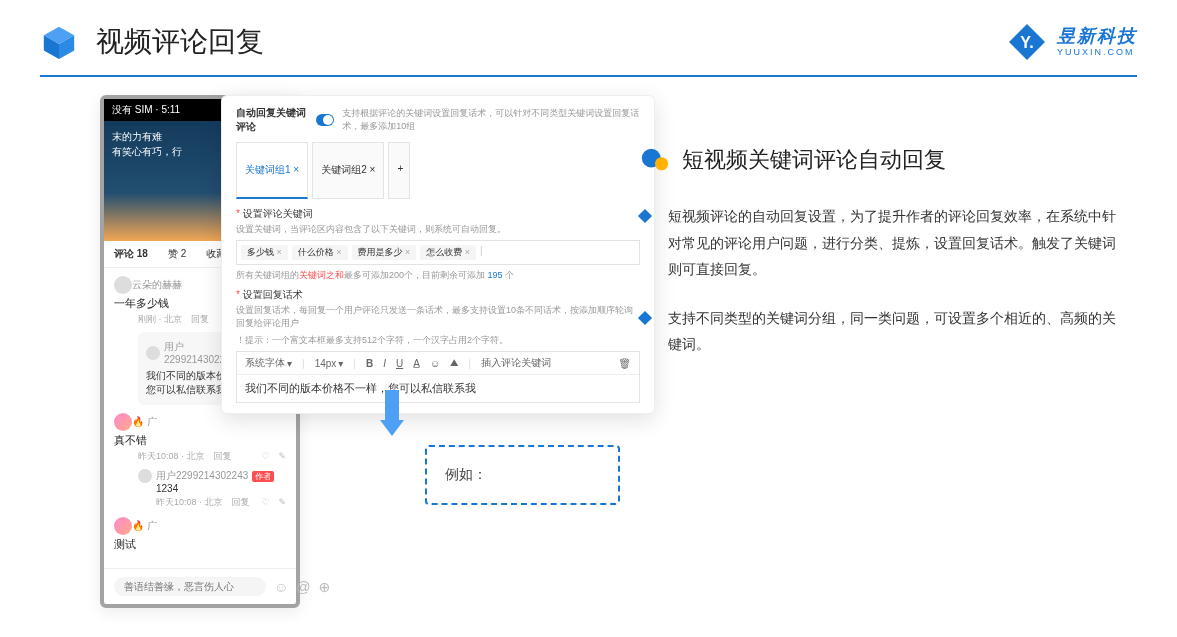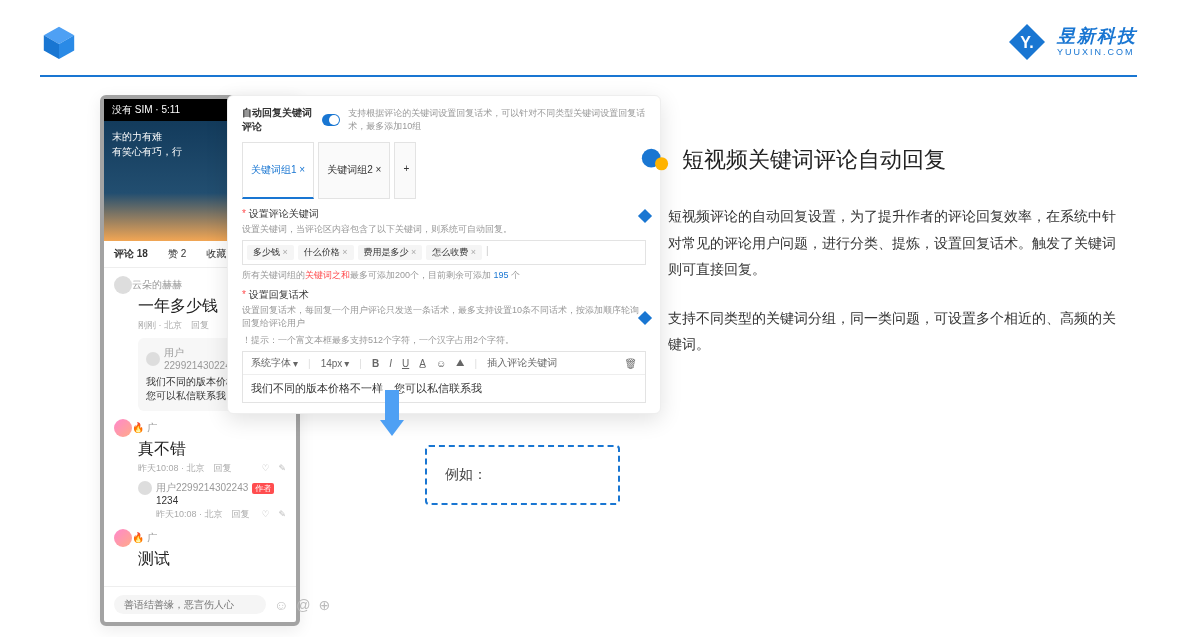--- a/index.html
+++ b/index.html
@@ -22,31 +22,31 @@
 .phone{position:absolute;top:0;left:0;width:200px;background:#fff;border:4px solid #a3a3a3;border-radius:6px;box-shadow:0 4px 16px rgba(0,0,0,.08);font-size:10px;color:#333}
 .ph-top{background:#000;color:#fff;padding:4px 8px}
 .ph-img{height:120px;background:linear-gradient(180deg,#133b5c 0%,#224e70 60%,#f2a654 100%);padding:8px;color:#fff;font-size:10px;line-height:1.5}
 .ph-tabs{display:flex;gap:20px;padding:6px 10px;border-bottom:1px solid #eee}
 .ph-tabs .on{font-weight:700}
 .pc{padding:8px 10px}
 .cm{margin-bottom:8px}
 .cm-h{display:flex;align-items:center;gap:0}
 .av{width:18px;height:18px;border-radius:50%;background:#ddd;flex:none}
 .cm-n{color:#999}
-.cm-t{margin-left:24px;color:#222;font-size:16px;margin-top:2px}
+.cm-t{color:#222;font-size:11px;margin-top:2px}
 .cm-m{margin-left:24px;color:#aaa;font-size:9px;margin-top:2px;display:flex;justify-content:space-between;align-items:center}
 .hicon{color:#bbb}
 .reply-bubble{margin-left:24px;background:#f7f7f7;border-radius:6px;padding:8px;margin-top:6px}
 .rb-h{display:flex;align-items:center;gap:4px}
 .rb-tag{background:#ff4d4f;color:#fff;font-size:8px;padding:0 3px;border-radius:2px}
 .ph-in{border-top:1px solid #eee;padding:8px 10px;display:flex;align-items:center;gap:8px;color:#bbb}
 .ph-in input{flex:1;border:none;background:#f5f5f5;border-radius:14px;padding:4px 10px;font-size:10px}
 .mini-ic{font-size:14px}
 
-.panel{position:absolute;top:0;left:127px;width:434px;background:#fff;border:1px solid #eee;border-radius:6px;box-shadow:0 6px 22px rgba(0,0,0,.12);padding:10px 14px;font-size:10px;color:#333}
+.panel{position:absolute;top:0;left:121px;width:434px;background:#fff;border:1px solid #eee;border-radius:6px;box-shadow:0 6px 22px rgba(0,0,0,.12);padding:10px 14px;font-size:10px;color:#333}
 .pn-h{display:flex;align-items:center;gap:8px;margin-bottom:8px}
 .tog{width:22px;height:12px;background:#1976d2;border-radius:6px;position:relative}
 .tog::after{content:"";position:absolute;right:1px;top:1px;width:10px;height:10px;background:#fff;border-radius:50%}
 .pn-tabs{display:flex;gap:4px;margin-bottom:8px}
 .pt{padding:20px 8px;border:1px solid #e3e3e3;font-size:10px;background:#fafafa}
 .pt.on{color:#1976d2;border-bottom:2px solid #1976d2;background:#fff}
 .pt.plus{width:22px;text-align:center}
 .lbl{color:#333;margin-top:6px}
 .lbl::before{content:"* ";color:#ff4d4f}
 .sub{color:#999;font-size:9px;margin:2px 0 4px}
@@ -79,20 +79,21 @@
 </head>
 <body>
 
 <div class="hdr">
   <div class="hdr-l">
     <svg class="cube" viewBox="0 0 40 40">
         <polygon points="20,4 36,13 20,22 4,13" fill="#4ea0f4"></polygon>
         <polygon points="4,13 20,22 20,38 4,29" fill="#1976d2"></polygon>
         <polygon points="36,13 20,22 20,38 36,29" fill="#2a8ae6"></polygon>
       </svg>
+    <div class="title">视频评论回复</div>
   </div>
   <div class="logo">
     <svg class="logo-ic" viewBox="0 0 40 40">
         <polygon points="20,2 38,20 20,38 2,20" fill="#1976d2"></polygon>
         <text x="20" y="26" text-anchor="middle" fill="#fff" font-size="16" font-weight="bold">Y.</text>
       </svg>
     <div class="logo-txt">
       <span class="logo-cn">昱新科技</span>
       <span class="logo-en">YUUXIN.COM</span>
     </div>

